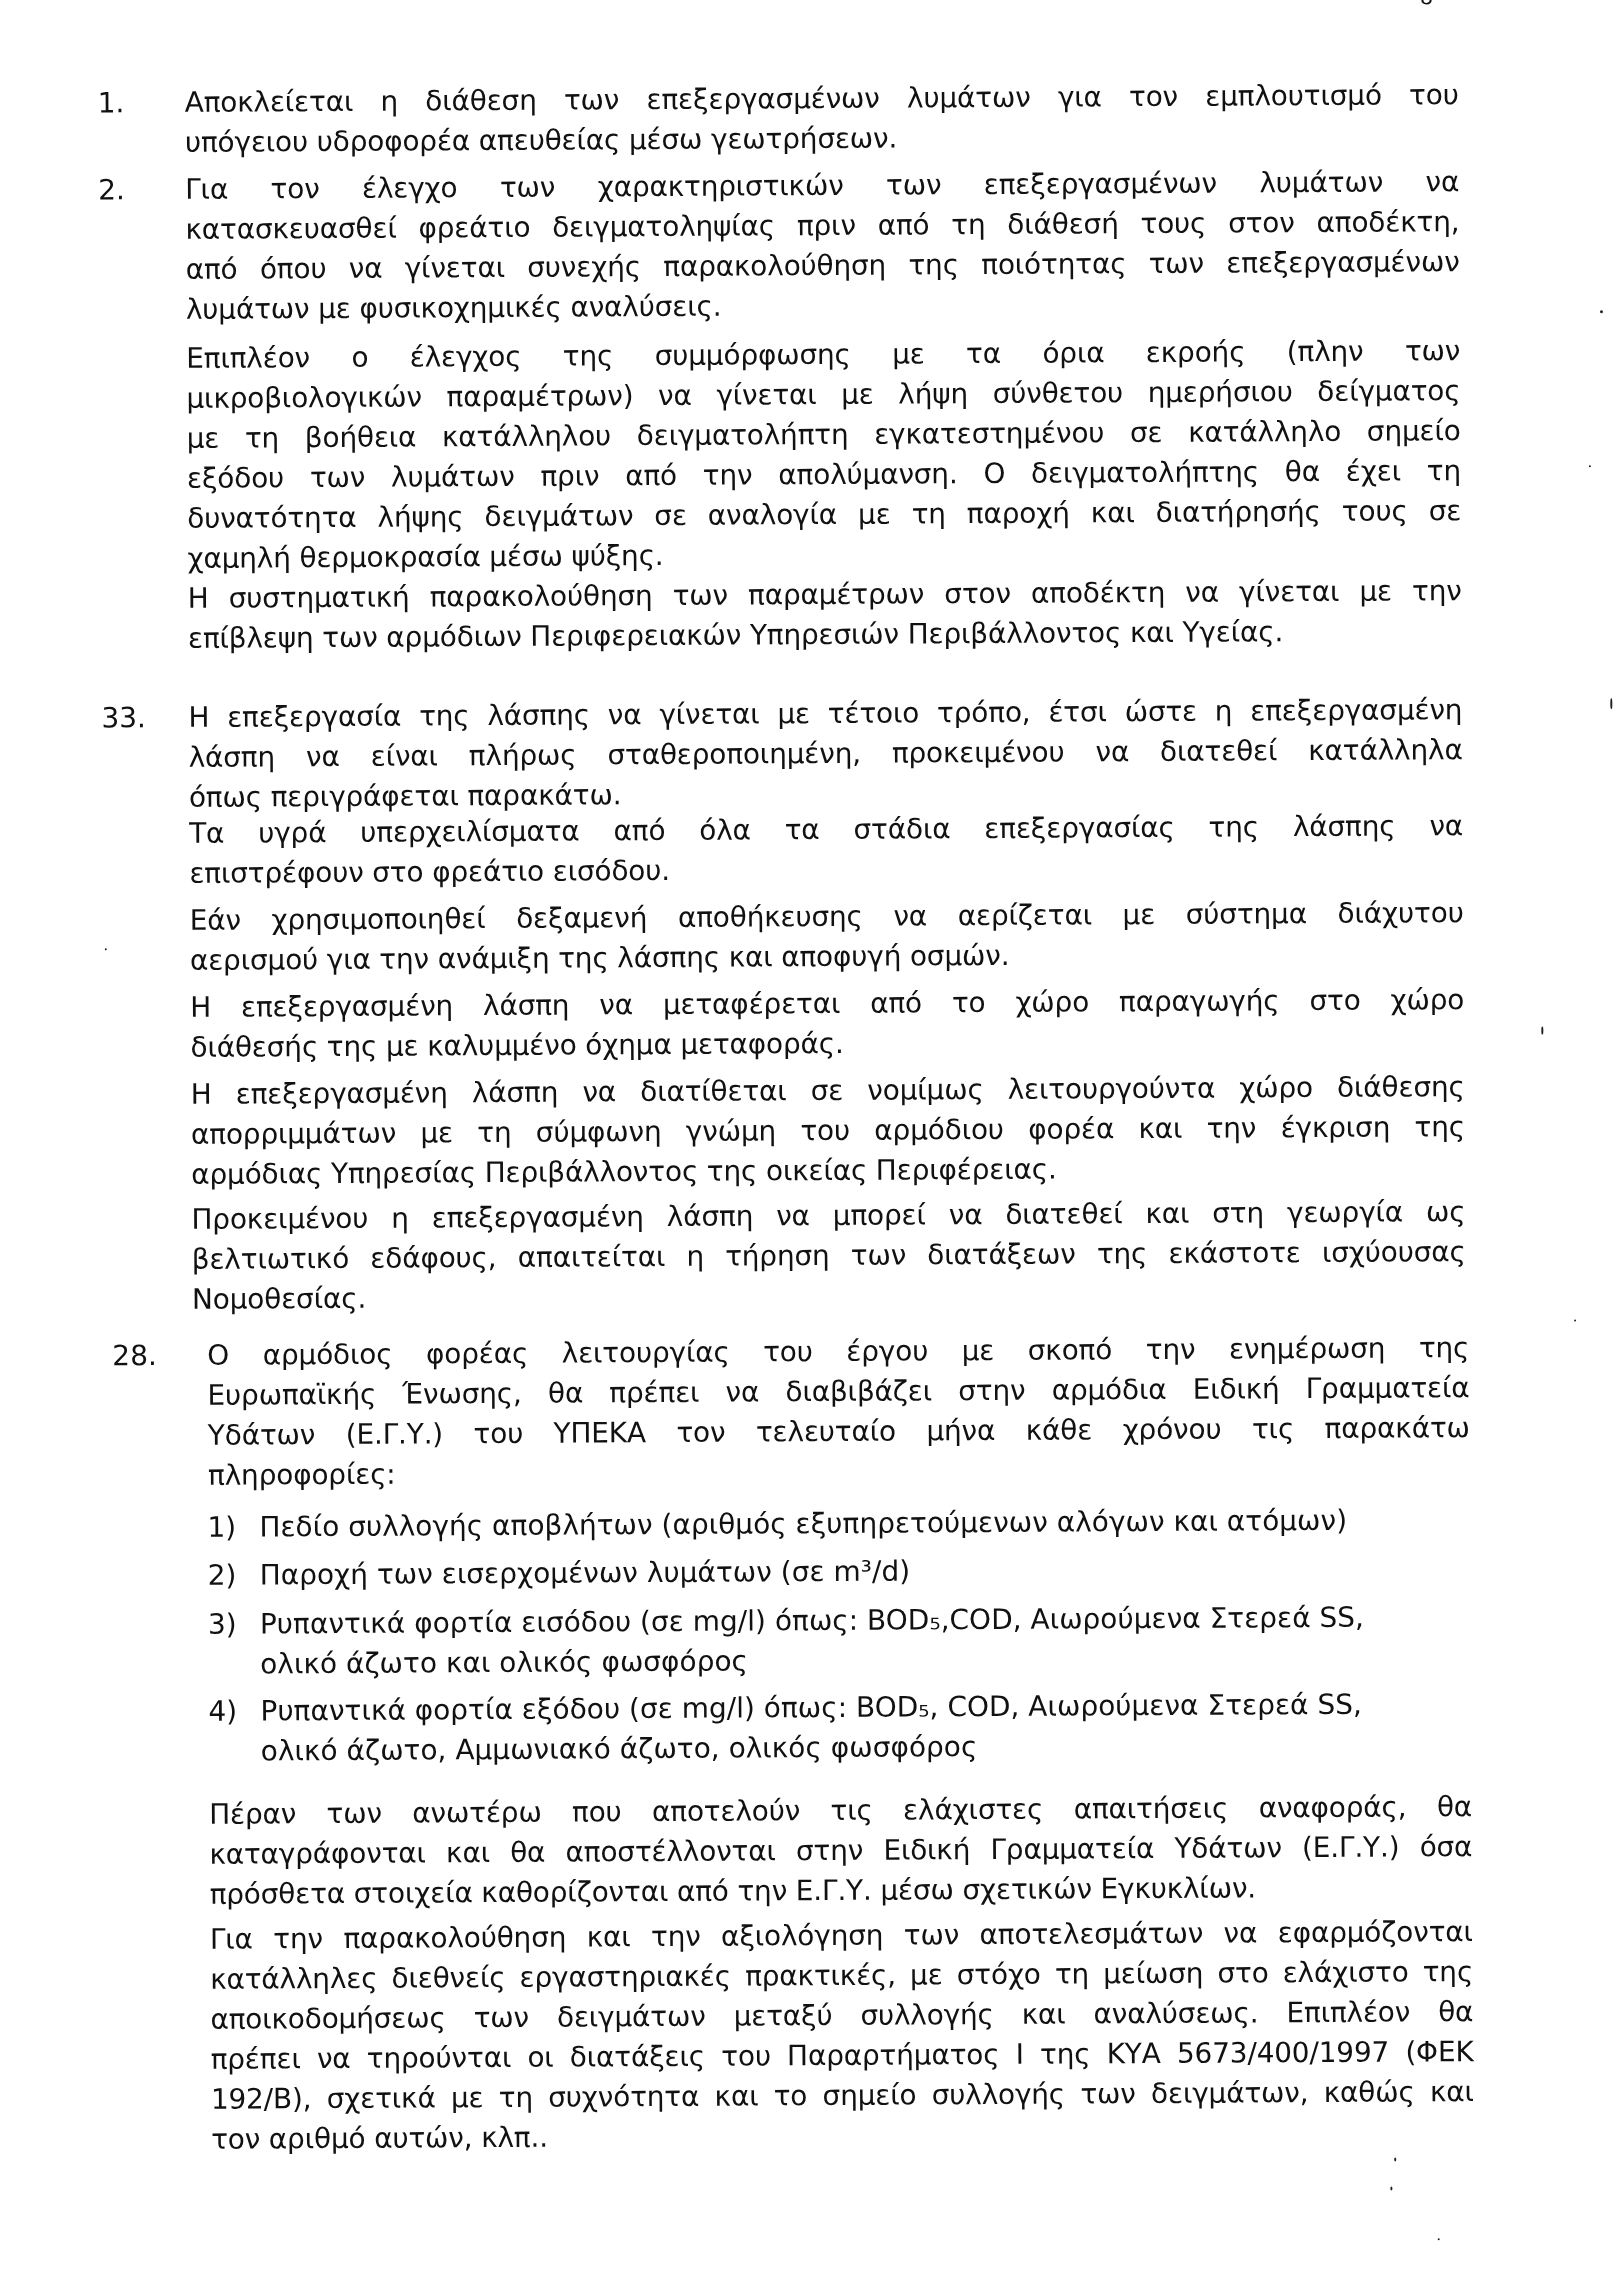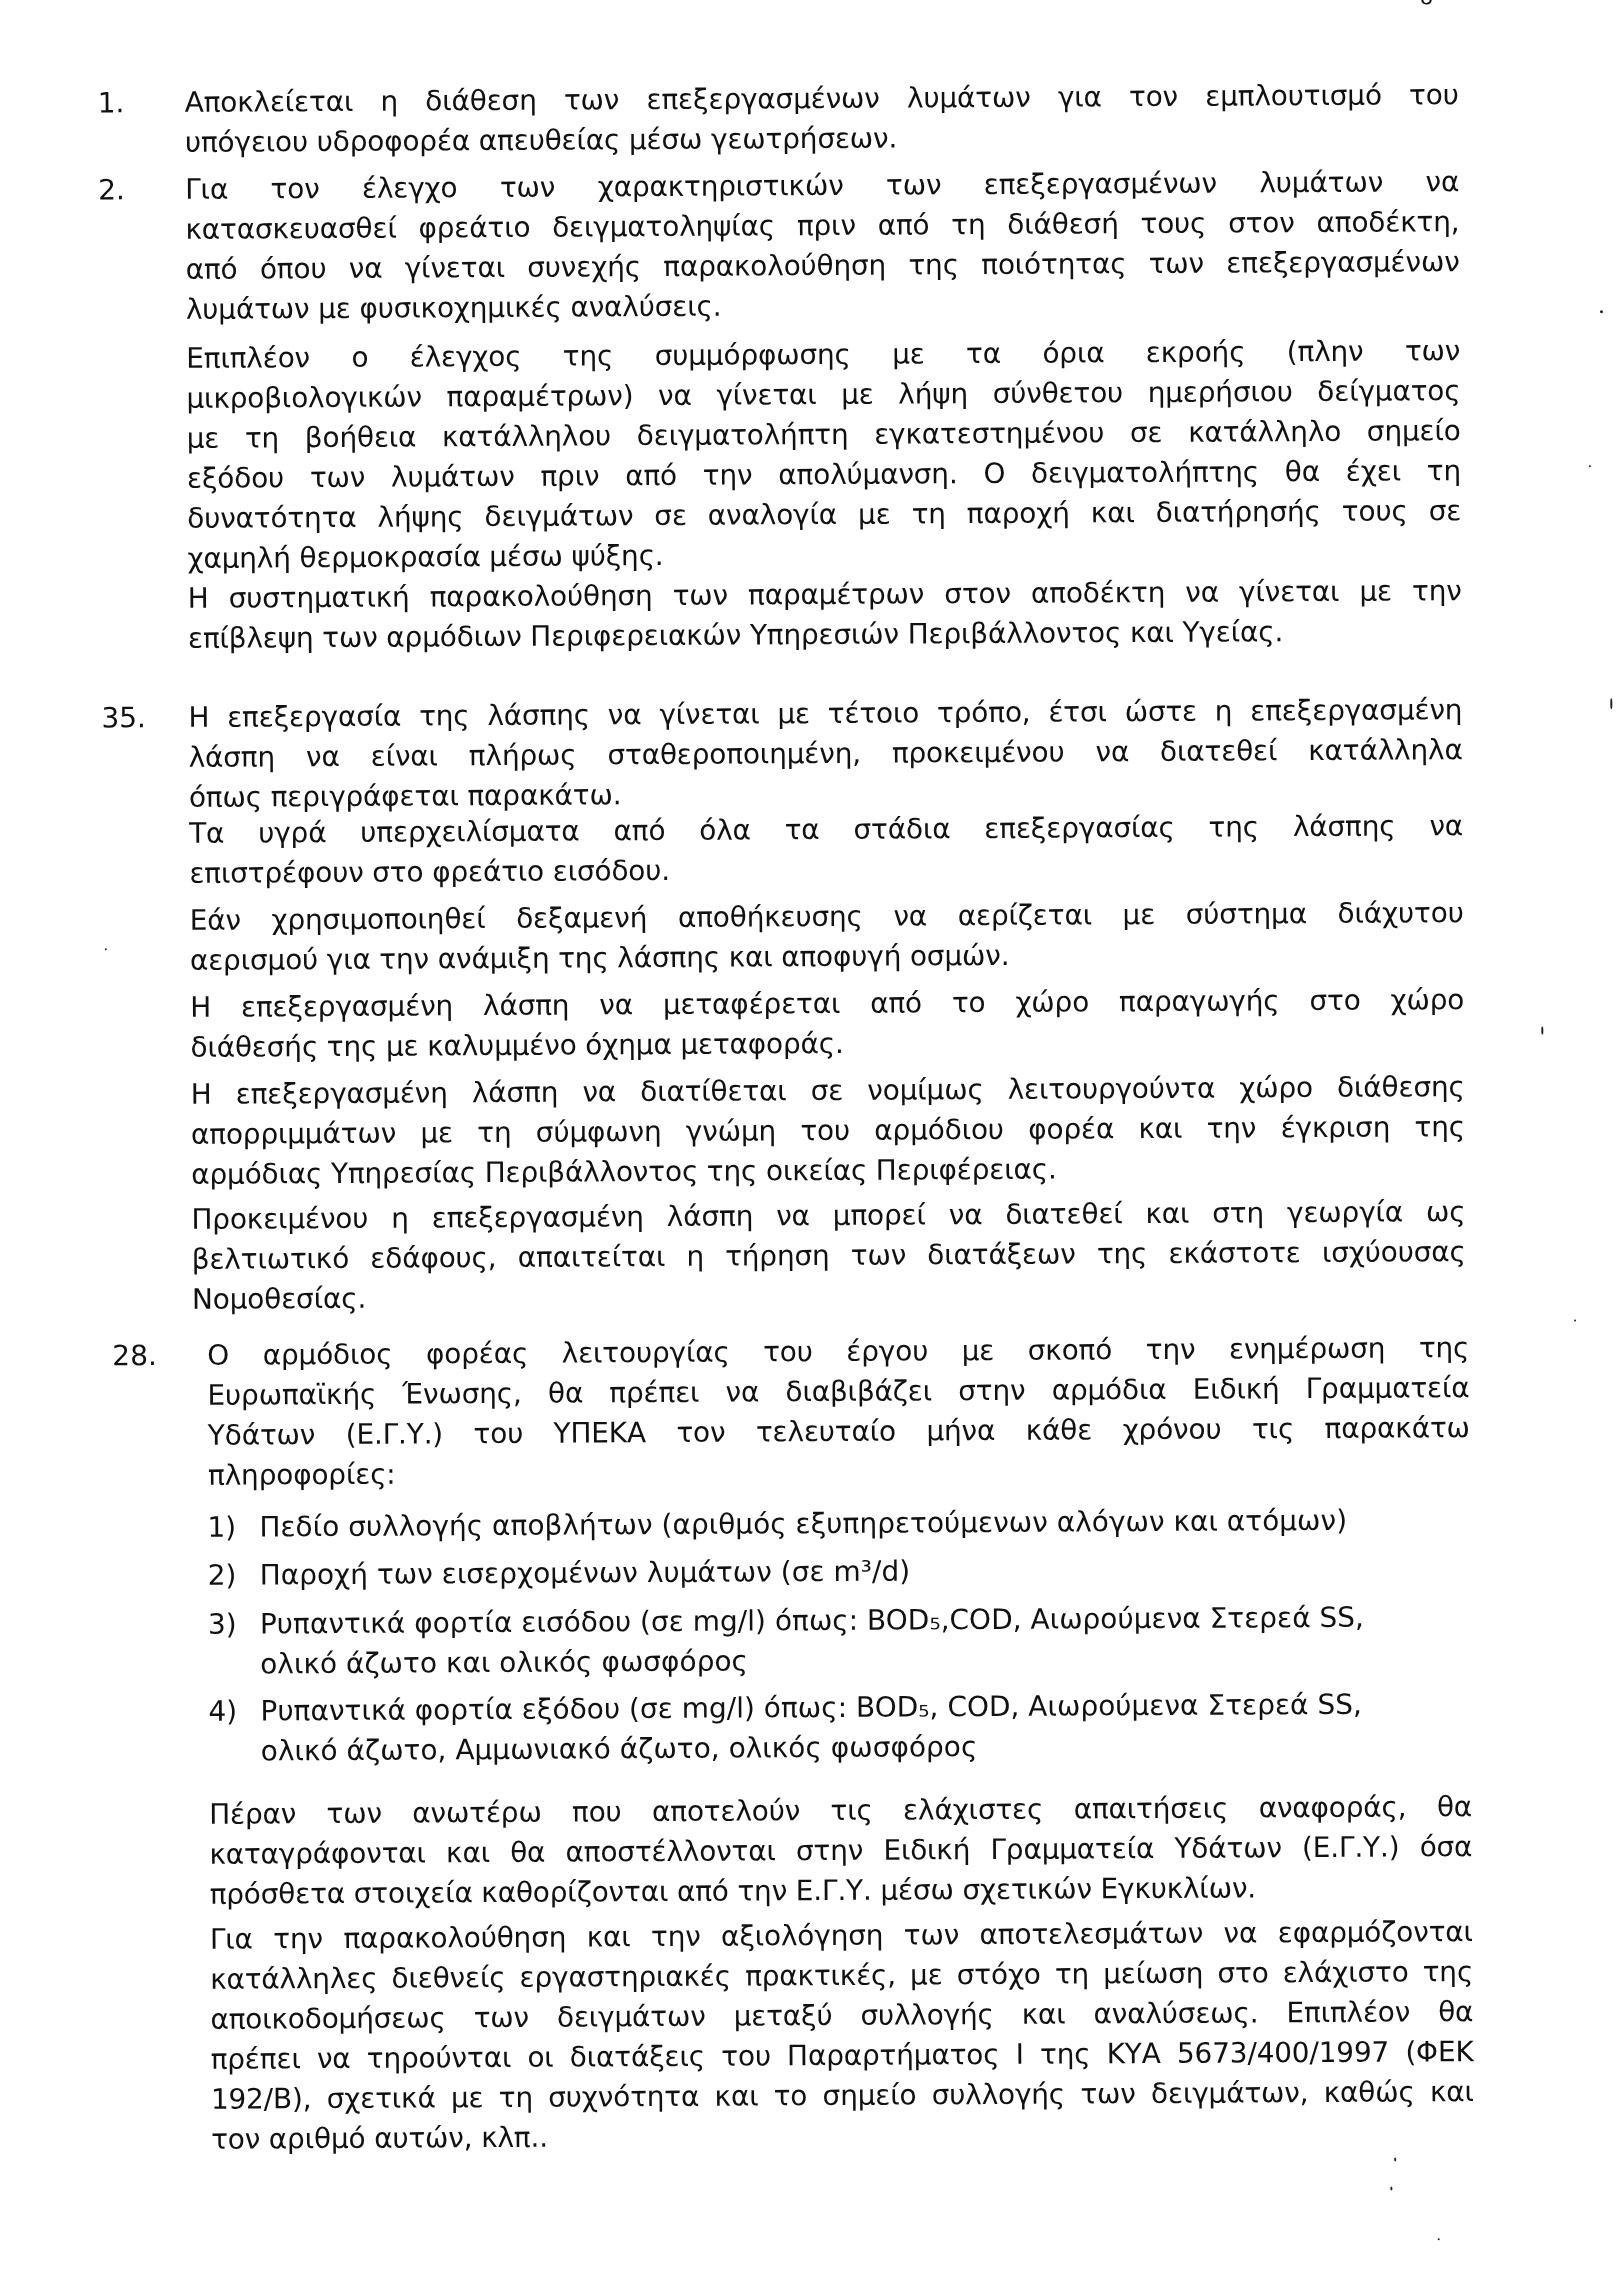--- a/index.html
+++ b/index.html
@@ -43,21 +43,21 @@
     <span class="ln">με τη βοήθεια κατάλληλου δειγματολήπτη εγκατεστημένου σε κατάλληλο σημείο</span>
     <span class="ln">εξόδου των λυμάτων πριν από την απολύμανση. Ο δειγματολήπτης θα έχει τη</span>
     <span class="ln">δυνατότητα λήψης δειγμάτων σε αναλογία με τη παροχή και διατήρησής τους σε</span>
     <span class="ln last">χαμηλή θερμοκρασία μέσω ψύξης.</span>
   </div>
   <div class="para" style="top:580px;">
     <span class="ln">Η συστηματική παρακολούθηση των παραμέτρων στον αποδέκτη να γίνεται με την</span>
     <span class="ln last">επίβλεψη των αρμόδιων Περιφερειακών Υπηρεσιών Περιβάλλοντος και Υγείας.</span>
   </div>
 
-  <span class="num" style="top:699px;">35.</span>
+  <span class="num" style="top:699px;">33.</span>
   <div class="para" style="top:699px;">
     <span class="ln">Η επεξεργασία της λάσπης να γίνεται με τέτοιο τρόπο, έτσι ώστε η επεξεργασμένη</span>
     <span class="ln">λάσπη να είναι πλήρως σταθεροποιημένη, προκειμένου να διατεθεί κατάλληλα</span>
     <span class="ln last">όπως περιγράφεται παρακάτω.</span>
   </div>
   <div class="para" style="top:815px;">
     <span class="ln">Τα υγρά υπερχειλίσματα από όλα τα στάδια επεξεργασίας της λάσπης να</span>
     <span class="ln last">επιστρέφουν στο φρεάτιο εισόδου.</span>
   </div>
   <div class="para" style="top:902px;">

